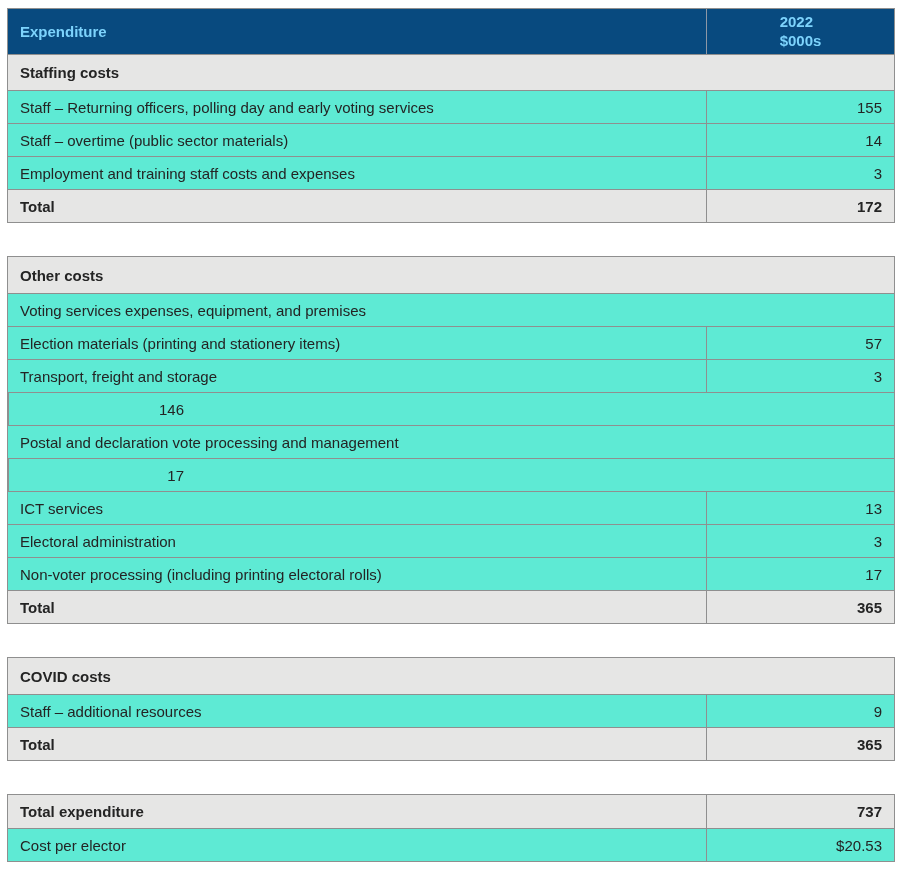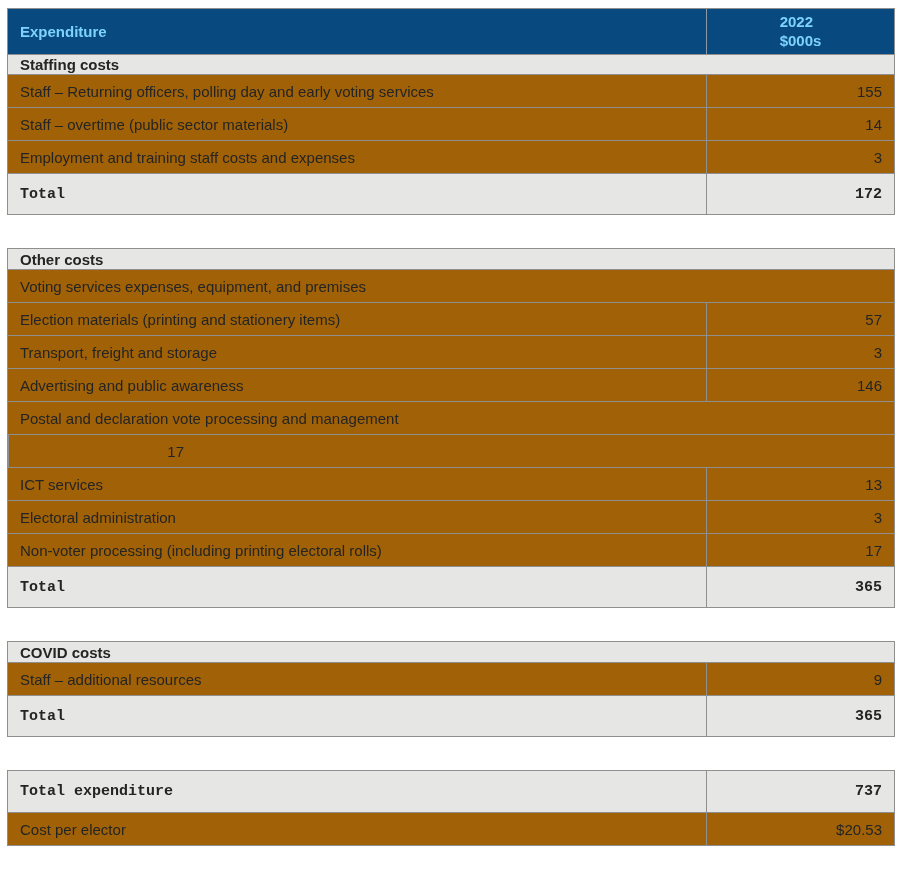--- a/index.html
+++ b/index.html
@@ -35,23 +35,23 @@
     color: #7dd3fc;
     height: 45px;
     font-weight: bold;
   }
   .row.main-header .cell.value {
     border-left-color: var(--hdr-divider);
     justify-content: center;
     padding-right: 0;
   }
   .hdr-unit { text-align: left; line-height: 1.25; }
-  .row.section { background: var(--gray); height: 20px; font-weight: bold; }
-  .row.data { background: #a16207; height: 33px; }
-  .row.total { background: var(--gray); height: 41px; font-weight: bold; font-family: Liberation Mono, monospace; }
+  .row.section { background: var(--gray); height: 36px; font-weight: bold; }
+  .row.data { background: #5eead4; height: 33px; }
+  .row.total { background: var(--gray); height: 33px; font-weight: bold; }
 </style>
 </head>
 <body>
 
 <div class="page">
 
   <div class="table">
     <div class="row main-header">
       <div class="cell label">Expenditure</div>
       <div class="cell value">
@@ -93,21 +93,20 @@
     </div>
     <div class="row data">
       <div class="cell label">Election materials (printing and stationery items)</div>
       <div class="cell value">57</div>
     </div>
     <div class="row data">
       <div class="cell label">Transport, freight and storage</div>
       <div class="cell value">3</div>
     </div>
     <div class="row data">
-      <div class="cell label">Advertising and public awareness</div>
       <div class="cell value">146</div>
     </div>
     <div class="row data">
       <div class="cell label">Postal and declaration vote processing and management</div>
     </div>
     <div class="row data">
       <div class="cell value">17</div>
     </div>
     <div class="row data">
       <div class="cell label">ICT services</div>

